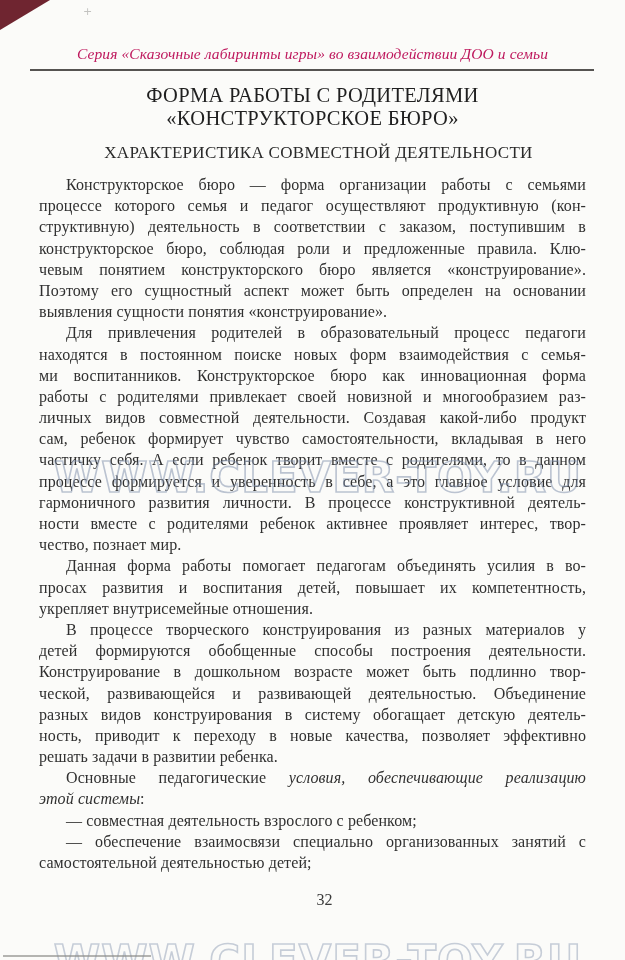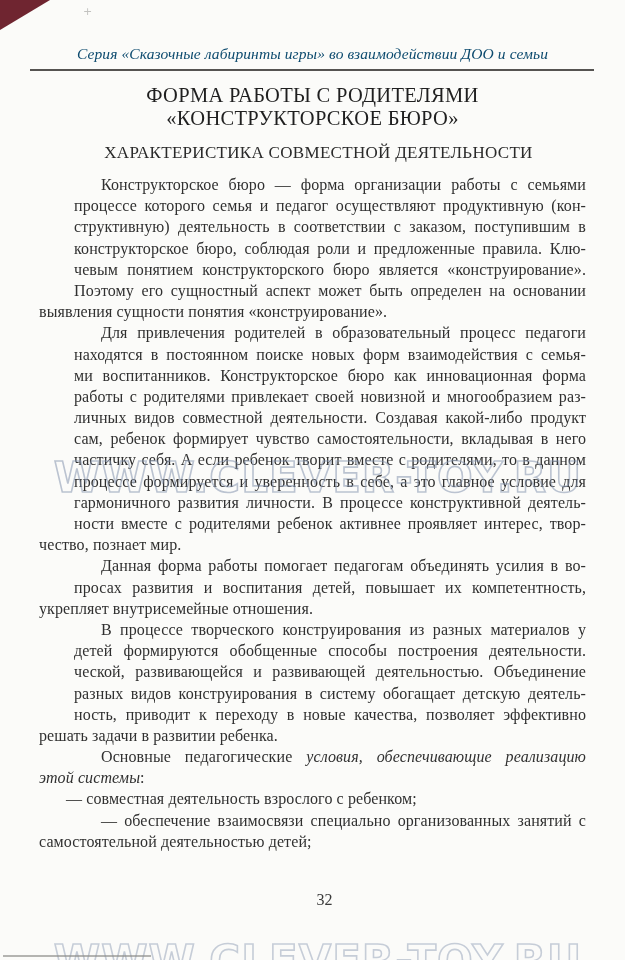--- a/index.html
+++ b/index.html
@@ -27,21 +27,21 @@
     color: #c2c2c0;
     font-family: "DejaVu Sans", sans-serif;
   }
   .series {
     position: absolute;
     top: 45px; left: 0;
     width: 100%;
     text-align: center;
     font-style: italic;
     font-size: 15.5px;
-    color: #0c4a6e;
+    color: #be185d;
     letter-spacing: 0.1px;
   }
   .rule {
     position: absolute;
     top: 69px; left: 30px;
     width: 564px; height: 2px;
     background: #555351;
   }
   .title {
     position: absolute;
@@ -74,21 +74,20 @@
   .body-text .line {
     line-height: 21.2px;
     height: 21.2px;
     white-space: nowrap;
     text-align: left;
   }
   .body-text .line.just {
     white-space: normal;
     text-align: justify;
     text-align-last: justify;
-    margin-left: 35px;
   }
   .body-text .line.indent { text-indent: 27px; }
   .body-text .it { font-style: italic; }
   .pagenum {
     position: absolute;
     top: 891px; left: 12px;
     width: 100%;
     text-align: center;
     font-size: 16px;
     color: #3a3a3a;
@@ -143,20 +142,21 @@
       <div class="line just"><span>частичку себя. А если ребенок творит вместе с родителями, то в данном</span></div>
       <div class="line just"><span>процессе формируется и уверенность в себе, а это главное условие для</span></div>
       <div class="line just"><span>гармоничного развития личности. В процессе конструктивной деятель-</span></div>
       <div class="line just"><span>ности вместе с родителями ребенок активнее проявляет интерес, твор-</span></div>
       <div class="line"><span>чество, познает мир.</span></div>
       <div class="line indent just"><span>Данная форма работы помогает педагогам объединять усилия в во-</span></div>
       <div class="line just"><span>просах развития и воспитания детей, повышает их компетентность,</span></div>
       <div class="line"><span>укрепляет внутрисемейные отношения.</span></div>
       <div class="line indent just"><span>В процессе творческого конструирования из разных материалов у</span></div>
       <div class="line just"><span>детей формируются обобщенные способы построения деятельности.</span></div>
+      <div class="line just"><span>Конструирование в дошкольном возрасте может быть подлинно твор-</span></div>
       <div class="line just"><span>ческой, развивающейся и развивающей деятельностью. Объединение</span></div>
       <div class="line just"><span>разных видов конструирования в систему обогащает детскую деятель-</span></div>
       <div class="line just"><span>ность, приводит к переходу в новые качества, позволяет эффективно</span></div>
       <div class="line"><span>решать задачи в развитии ребенка.</span></div>
       <div class="line indent just"><span>Основные педагогические </span><span class="it">условия, обеспечивающие реализацию</span></div>
       <div class="line"><span class="it">этой системы</span><span>:</span></div>
       <div class="line indent"><span>— совместная деятельность взрослого с ребенком;</span></div>
       <div class="line indent just"><span>— обеспечение взаимосвязи специально организованных занятий с</span></div>
       <div class="line"><span>самостоятельной деятельностью детей;</span></div>
     </div>

